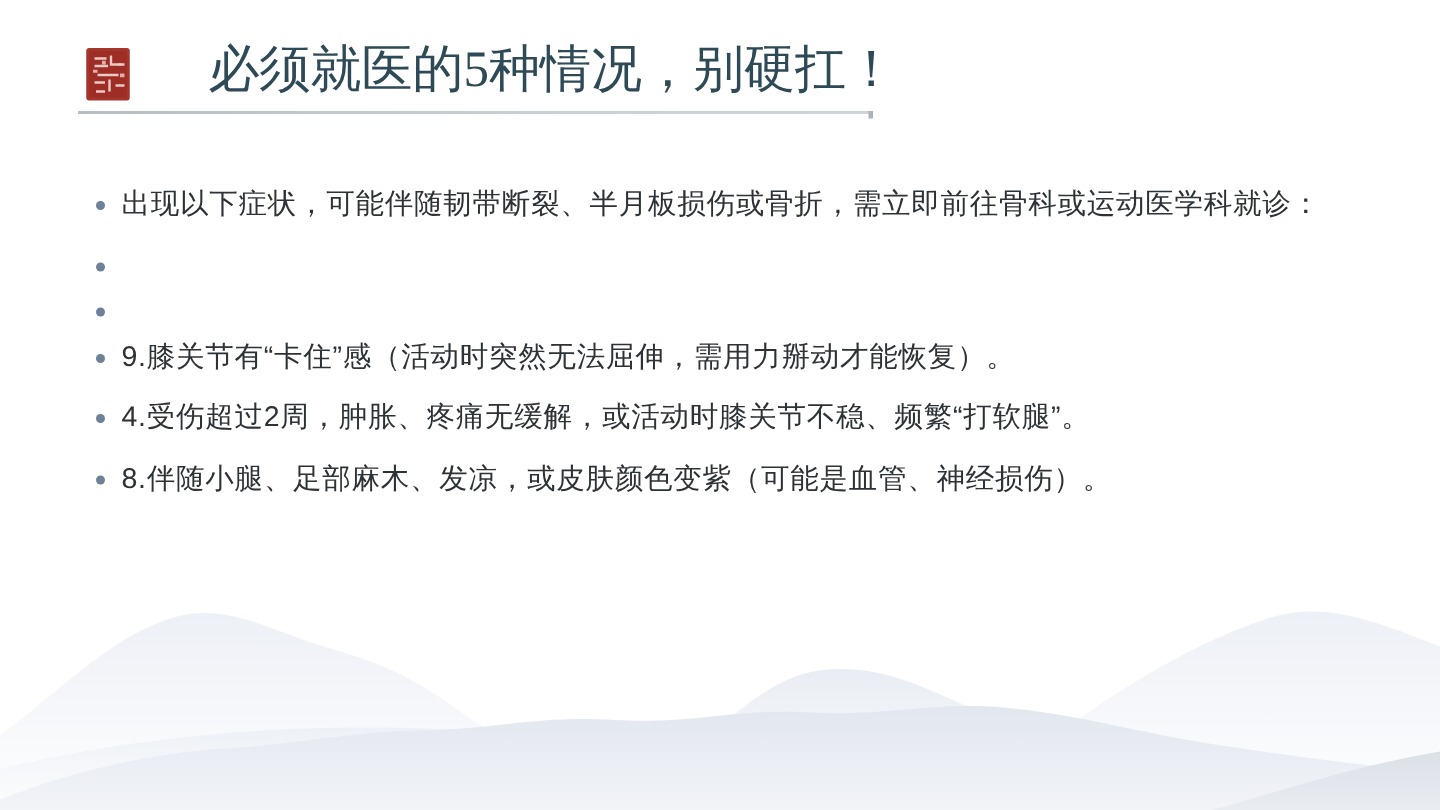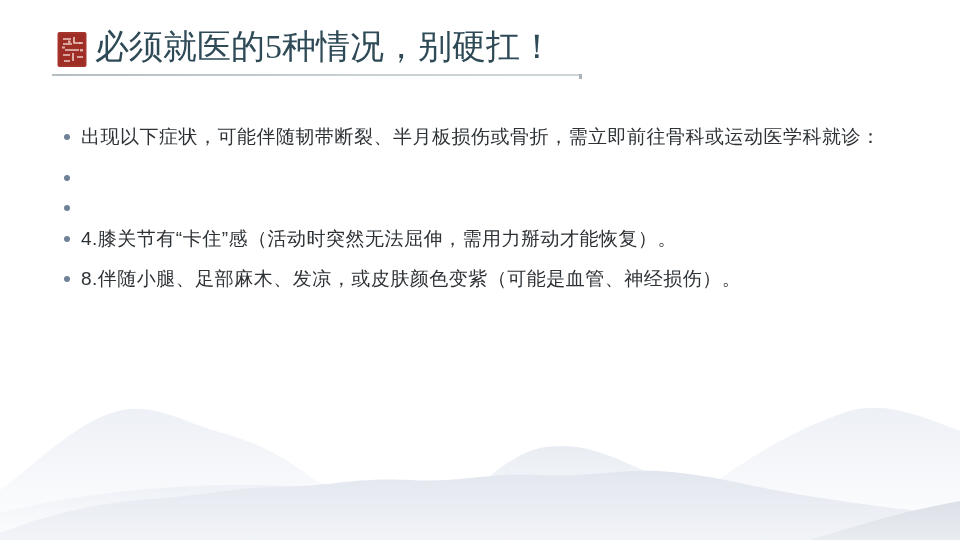--- a/index.html
+++ b/index.html
@@ -15,20 +15,21 @@
     position:absolute;left:57px;top:26px;
     display:flex;align-items:center;gap:8px;
   }
   .seal{width:30px;height:37px;flex:0 0 auto;margin-top:4px;}
   .slide-title{
     font-family:"Liberation Serif","DejaVu Serif",serif;
     font-size:34px;line-height:42px;
     color:#2e4a56;
     white-space:nowrap;
     letter-spacing:0px;
+    margin-left:44px;
   }
   .title-underline{
     position:absolute;left:52px;top:74px;
     width:530px;height:2px;
     background:linear-gradient(to right,#b4bec3,#c9d1d5 60%,#cdd5d9);
   }
   .title-underline::after{
     content:"";position:absolute;right:0;top:0;
     width:3px;height:5px;background:#a9b3b8;
   }
@@ -86,21 +87,25 @@
       <span class="bullet-text">出现以下症状，可能伴随韧带断裂、半月板损伤或骨折，需立即前往骨科或运动医学科就诊：</span>
     </div>
     <div class="bullet-item">
       <span class="bullet-dot"></span>
     </div>
     <div class="bullet-item">
       <span class="bullet-dot"></span>
     </div>
     <div class="bullet-item">
       <span class="bullet-dot"></span>
-      <span class="bullet-text">4.膝关节有“卡住”感（活动时突然无法屈伸，需用力掰动才能恢复）。</span>
+      <span class="bullet-text">9.膝关节有“卡住”感（活动时突然无法屈伸，需用力掰动才能恢复）。</span>
+    </div>
+    <div class="bullet-item">
+      <span class="bullet-dot"></span>
+      <span class="bullet-text">4.受伤超过2周，肿胀、疼痛无缓解，或活动时膝关节不稳、频繁“打软腿”。</span>
     </div>
     <div class="bullet-item">
       <span class="bullet-dot"></span>
       <span class="bullet-text">8.伴随小腿、足部麻木、发凉，或皮肤颜色变紫（可能是血管、神经损伤）。</span>
     </div>
   </div>
 
   <svg class="mountains" viewBox="0 0 960 155" preserveAspectRatio="none" aria-hidden="true">
     <defs>
       <linearGradient id="gFar" x1="0" y1="0" x2="0" y2="1">

